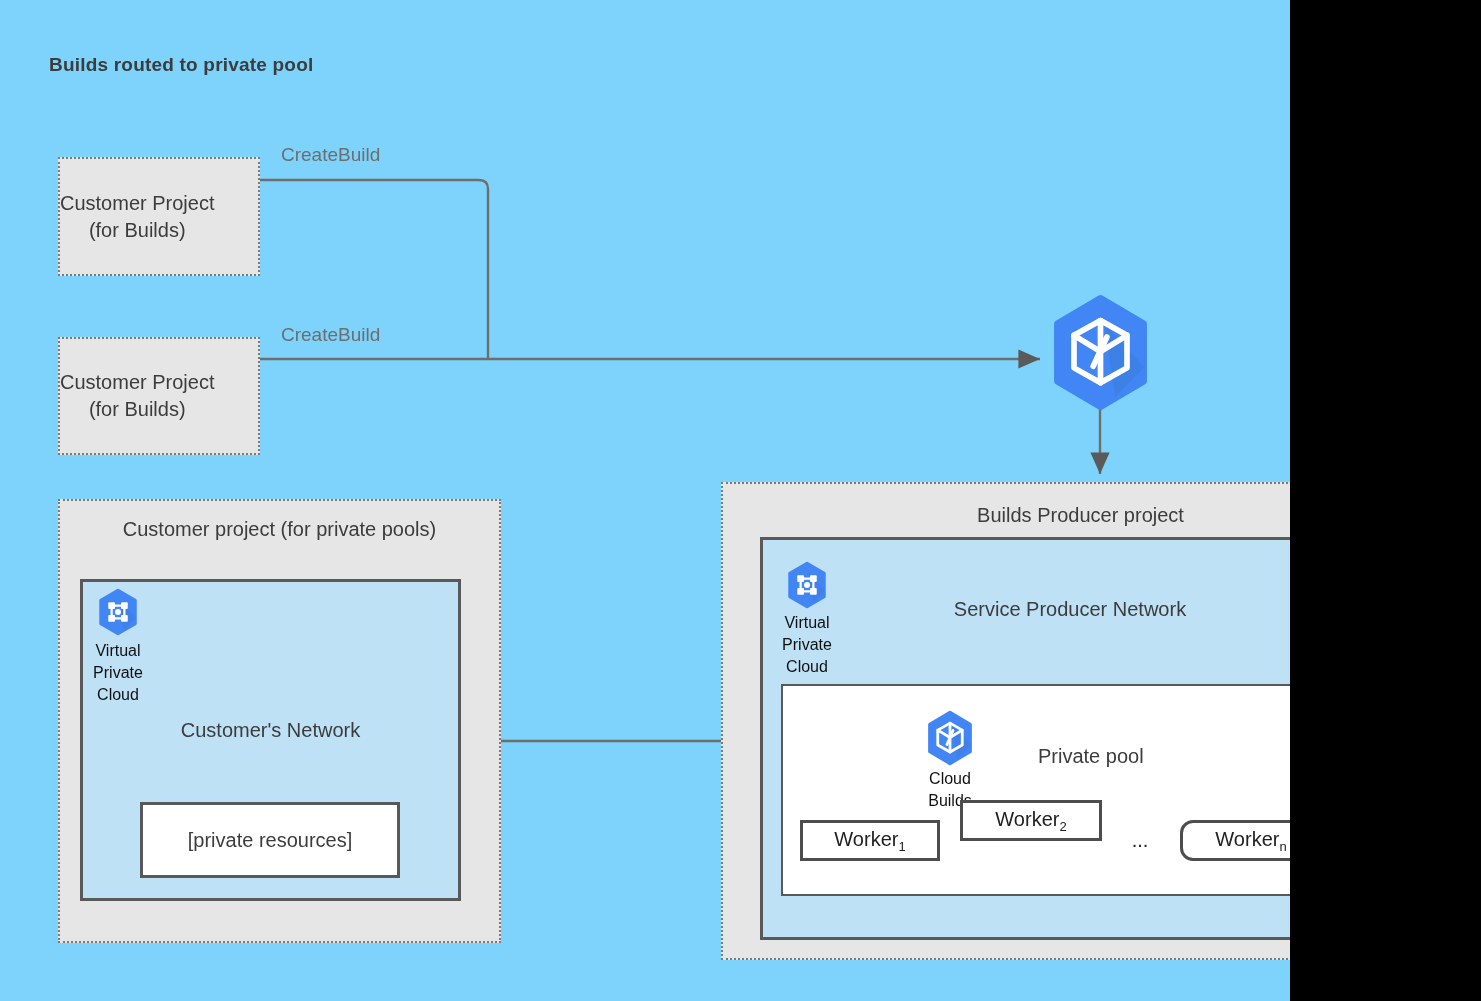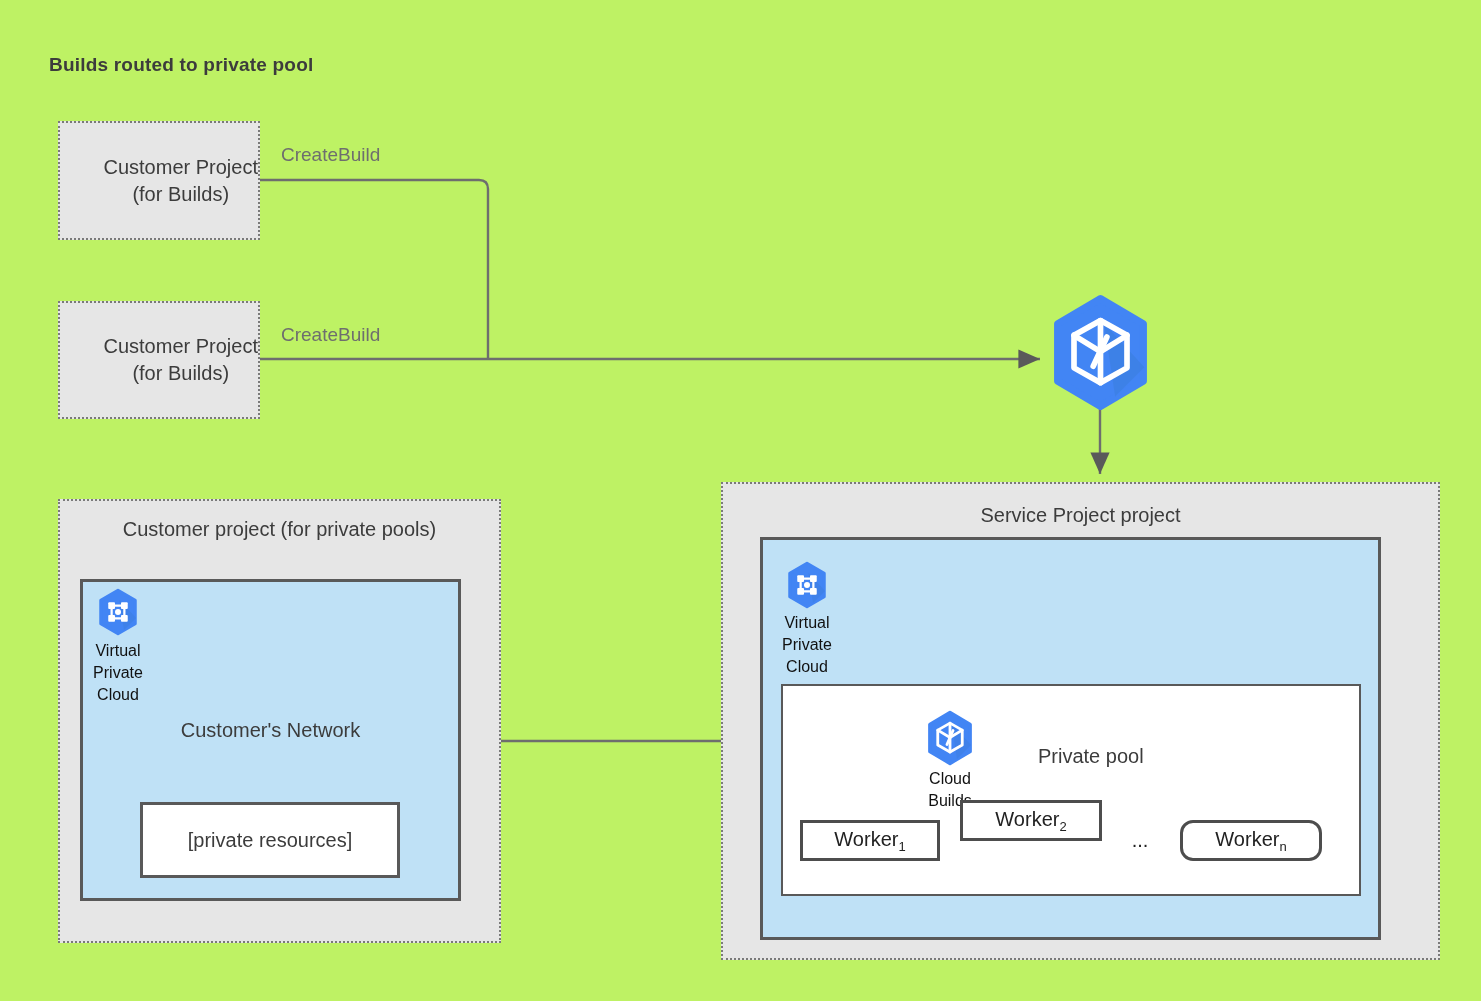--- a/index.html
+++ b/index.html
@@ -5,23 +5,23 @@
   html, body {
     margin: 0;
     padding: 0;
     background: #000000;
   }
   body {
     font-family: "Liberation Sans", sans-serif;
   }
   #canvas {
     position: relative;
-    width: 1481px;
+    width: 1290px;
     height: 1001px;
-    background: #bef264;
+    background: #7dd3fc;
     overflow: hidden;
   }
 
   
   .diagram-title {
     position: absolute;
     left: 49px;
     top: 54px;
     font-size: 19px;
     font-weight: bold;
@@ -33,25 +33,26 @@
   
   .dotted-box {
     position: absolute;
     background: #e6e6e6;
     border: 2px dotted #7a7a7a;
     box-sizing: border-box;
   }
   .proj-box {
     display: flex;
     align-items: center;
-    justify-content: flex-end;
+    justify-content: flex-start;
     text-align: center;
     color: #3c3c3c;
     font-size: 20px;
     line-height: 1.35;
+    margin-top: 36px;
   }
   .panel-title {
     position: absolute;
     left: 0;
     right: 0;
     text-align: center;
     color: #3c3c3c;
     font-size: 20px;
     white-space: nowrap;
   }
@@ -229,21 +230,21 @@
     <span>Cloud</span>
   </div>
 
   <div class="net-label" style="left:80px; top:719px; width:381px;">Customer's Network</div>
 
   <div class="white-box" style="left:140px; top:802px; width:260px; height:76px;">
     <span>[private resources]</span>
   </div>
 
   <div class="dotted-box" style="left:721px; top:482px; width:719px; height:478px;">
-    <div class="panel-title" style="top:20px;">Service Project project</div>
+    <div class="panel-title" style="top:20px;">Builds Producer project</div>
   </div>
 
   <div class="net-box" style="left:760px; top:537px; width:621px; height:403px;"></div>
 
   <div class="icon-hex" style="left:783px; top:561px; width:48px; height:48px;">
     <svg width="48" height="48" viewBox="0 0 64 64" xmlns="http://www.w3.org/2000/svg">
       <path d="M32 3 L55 16.5 L55 47.5 L32 61 L9 47.5 L9 16.5 Z" fill="#4285f4" stroke="#4285f4" stroke-width="4" stroke-linejoin="round"></path>
       <path d="M34 16 L56 40 L40 56 Z" fill="#3b7ddd" opacity="0.5"></path>
       <g fill="#ffffff">
         <rect x="19" y="19" width="9" height="9" rx="1.2"></rect>
@@ -257,20 +258,21 @@
         <circle cx="32" cy="32" r="4"></circle>
       </g>
     </svg>
   </div>
   <div class="icon-caption" style="left:773px; top:612px; width:68px;">
     <span>Virtual</span><br>
     <span>Private</span><br>
     <span>Cloud</span>
   </div>
 
+  <div class="net-label" style="left:845px; top:598px; width:450px;">Service Producer Network</div>
 
   <div class="pool-box" style="left:781px; top:684px; width:580px; height:212px;"></div>
 
   <div class="icon-hex" style="left:922px; top:710px; width:56px; height:56px;">
     <svg width="56" height="56" viewBox="0 0 64 64" xmlns="http://www.w3.org/2000/svg">
       <path d="M32 3 L55 16.5 L55 47.5 L32 61 L9 47.5 L9 16.5 Z" fill="#4285f4" stroke="#4285f4" stroke-width="4" stroke-linejoin="round"></path>
       <path d="M34 16 L56 40 L40 56 Z" fill="#3b7ddd" opacity="0.5"></path>
       <g fill="none" stroke="#ffffff" stroke-width="3.2" stroke-linejoin="round" stroke-linecap="round">
         <path d="M32 15 L46 23 L46 40 L32 48 L18 40 L18 23 Z"></path>
         <path d="M32 15 L32 31.5"></path>

